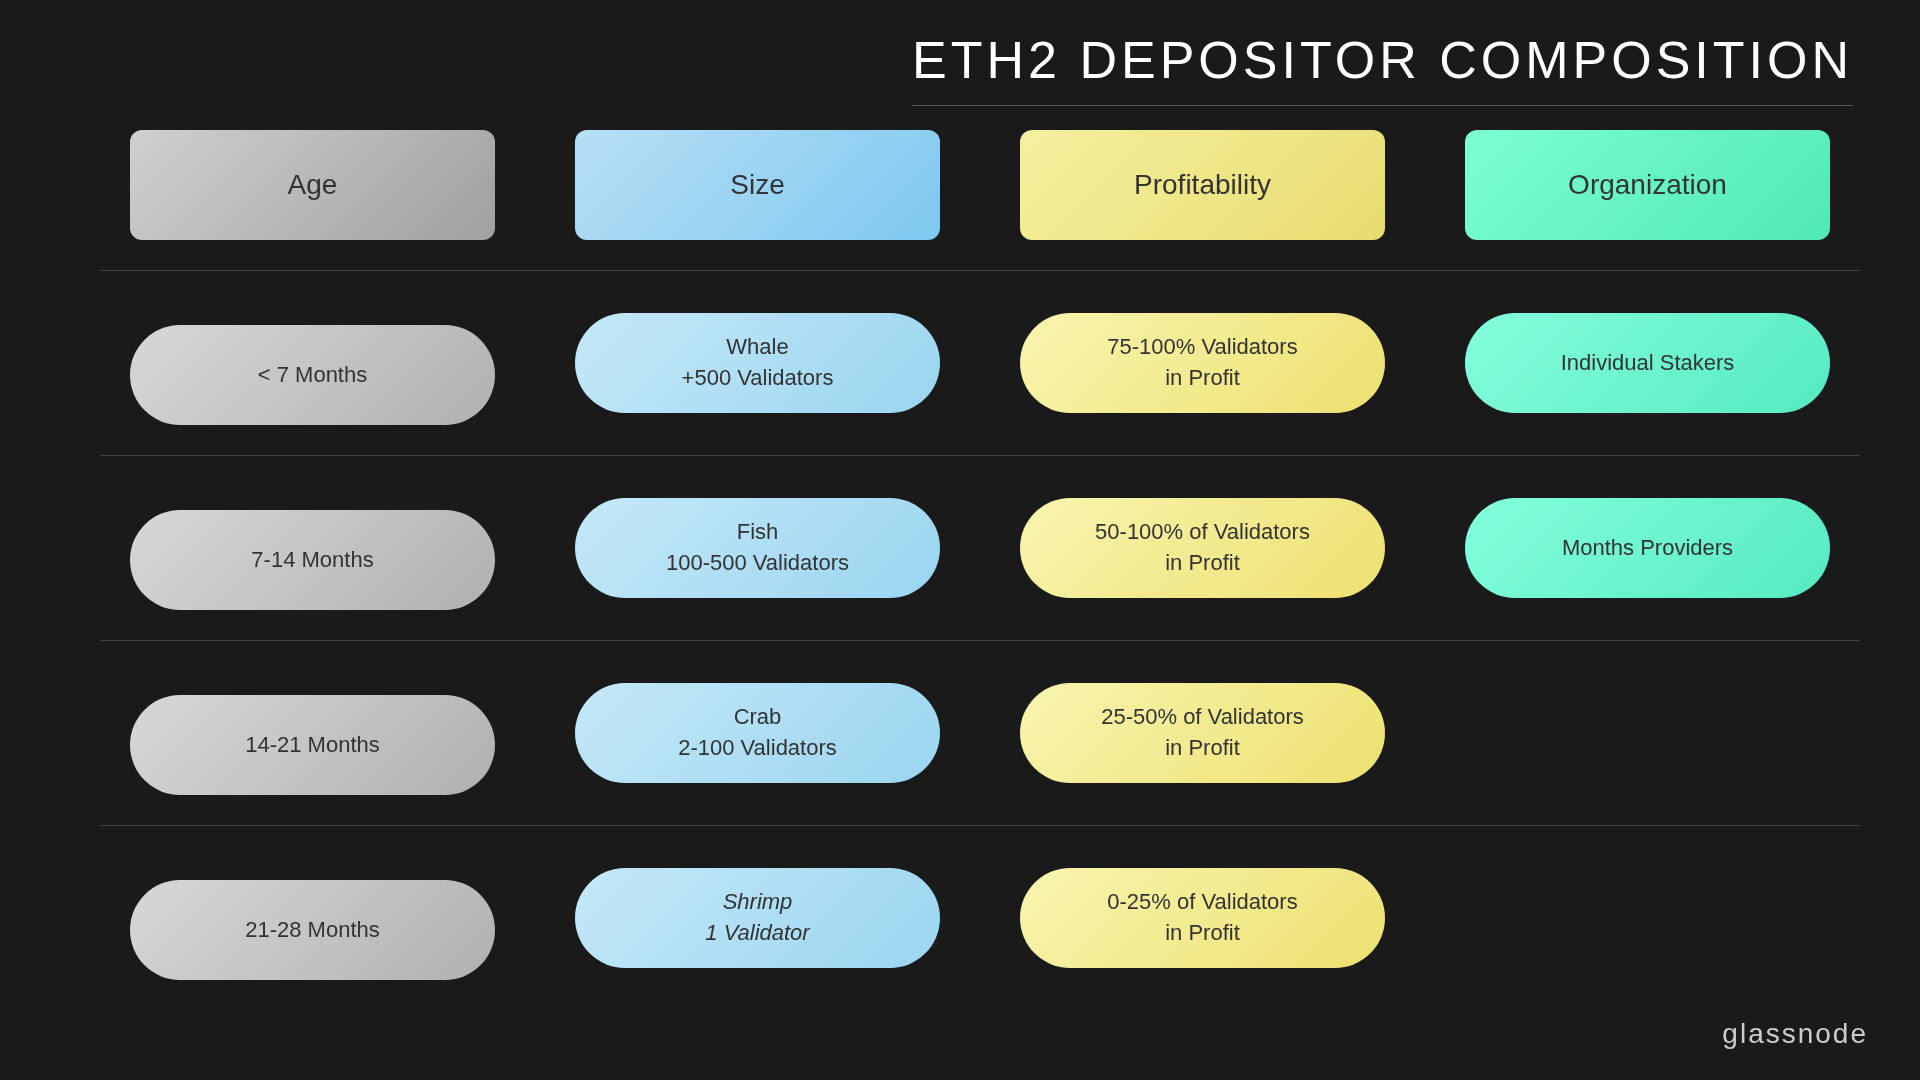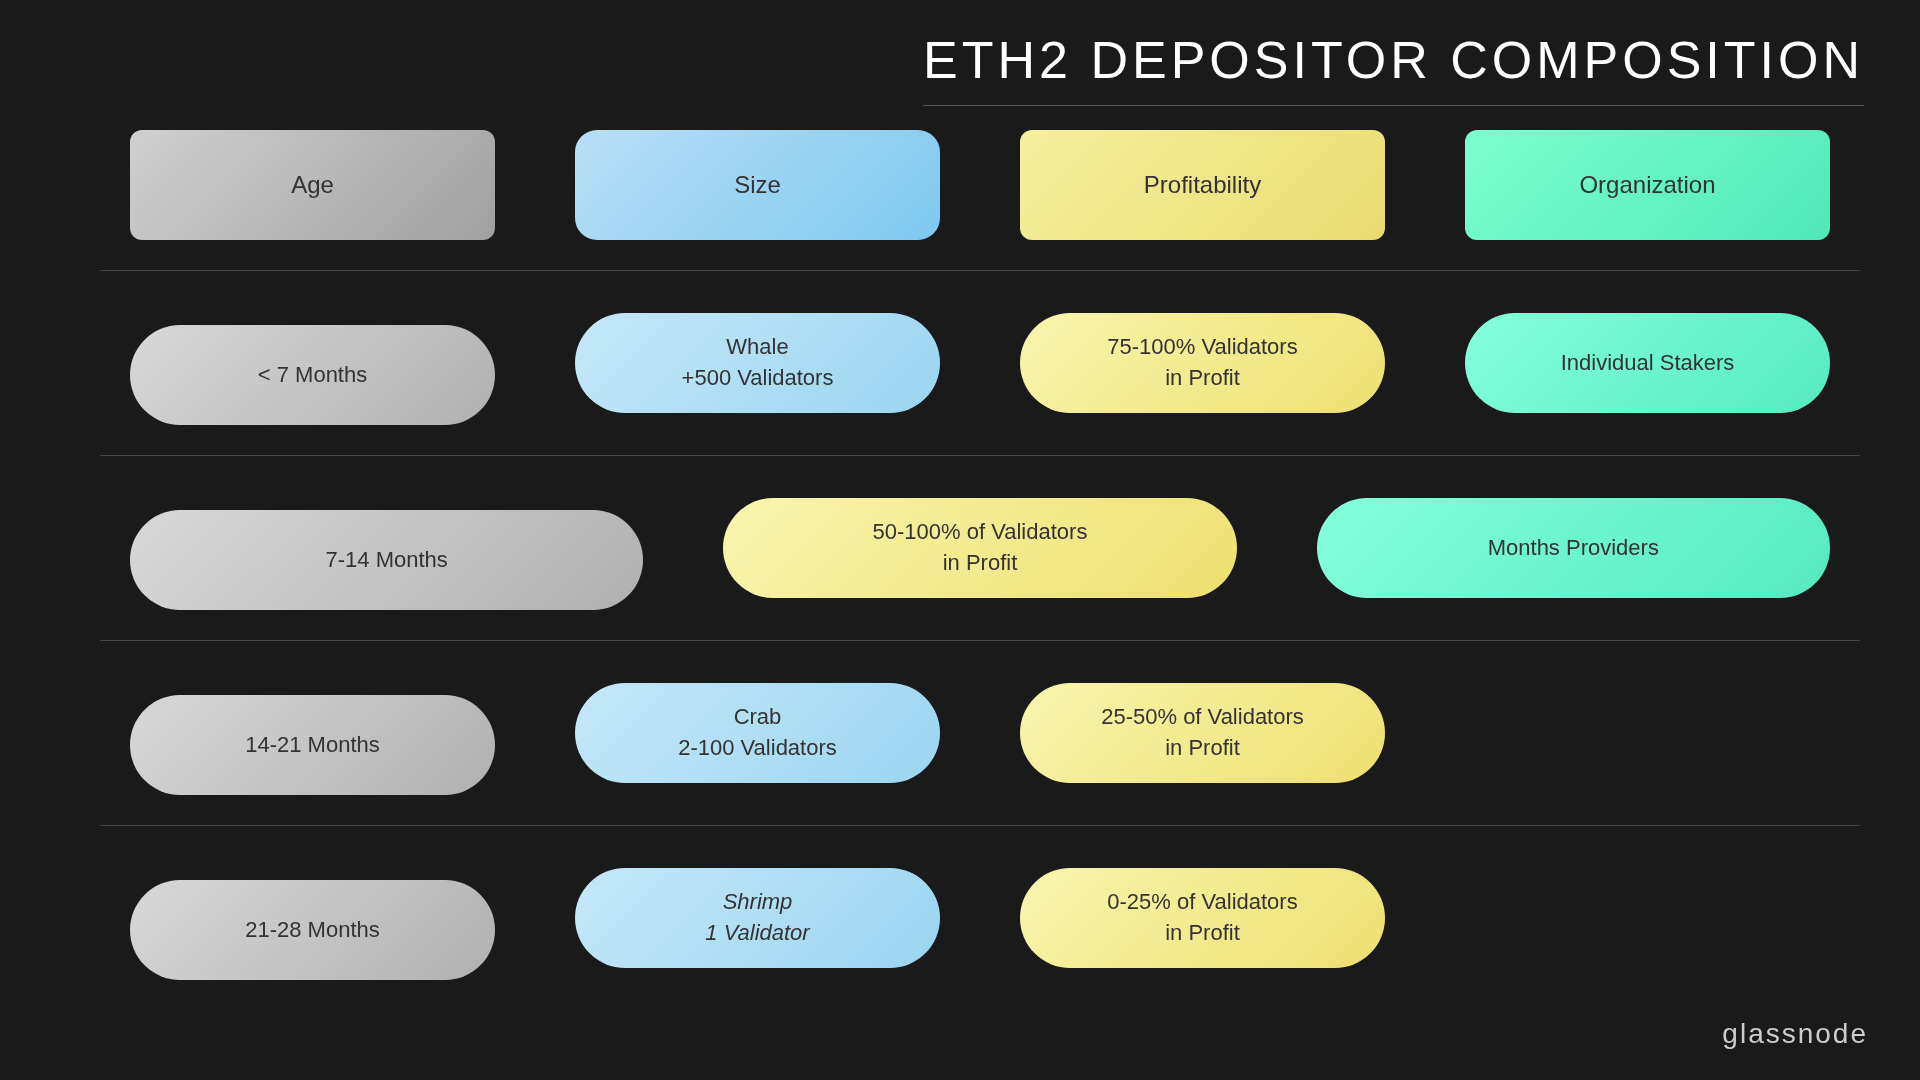--- a/index.html
+++ b/index.html
@@ -13,21 +13,21 @@
       height: 1080px;
       background-color: #1a1a1a;
       font-family: 'Arial', sans-serif;
       overflow: hidden;
       position: relative;
     }
 
     .title-section {
       position: absolute;
       top: 30px;
-      right: 56px;
+      right: 67px;
       text-align: left;
     }
 
     .page-title {
       color: #ffffff;
       font-size: 52px;
       font-weight: 300;
       letter-spacing: 4px;
       text-transform: uppercase;
     }
@@ -54,34 +54,33 @@
       padding: 0 30px;
     }
 
     .header-cell {
       flex: 1;
       height: 110px;
       border-radius: 12px;
       display: flex;
       align-items: center;
       justify-content: center;
-      font-size: 24px;
+      font-size: 28px;
       font-weight: 400;
       color: #333;
     }
 
     .header-age {
       background: linear-gradient(135deg, #d0d0d0, #a0a0a0);
       color: #333;
     }
 
     .header-size {
       background: linear-gradient(135deg, #b8dff5, #7ec8f0);
       color: #333;
-      border-radius: 22px;
     }
 
     .header-profitability {
       background: linear-gradient(135deg, #f5f0a0, #e8dc70);
       color: #333;
     }
 
     .header-organization {
       background: linear-gradient(135deg, #7dffd0, #50e8b8);
       color: #333;
@@ -196,20 +195,24 @@
       <span>Individual Stakers</span>
     </div>
   </div>
 
   <div class="divider"></div>
 
   <div class="data-row">
     <div class="data-cell cell-age">
       <span>7-14 Months</span>
     </div>
+    <div class="data-cell cell-size">
+      <span style="white-space: pre-line;">Fish
+100-500 Validators</span>
+    </div>
     <div class="data-cell cell-profitability">
       <span style="white-space: pre-line;">50-100% of Validators
 in Profit</span>
     </div>
     <div class="data-cell cell-organization">
       <span>Months Providers</span>
     </div>
   </div>
 
   <div class="divider"></div>

